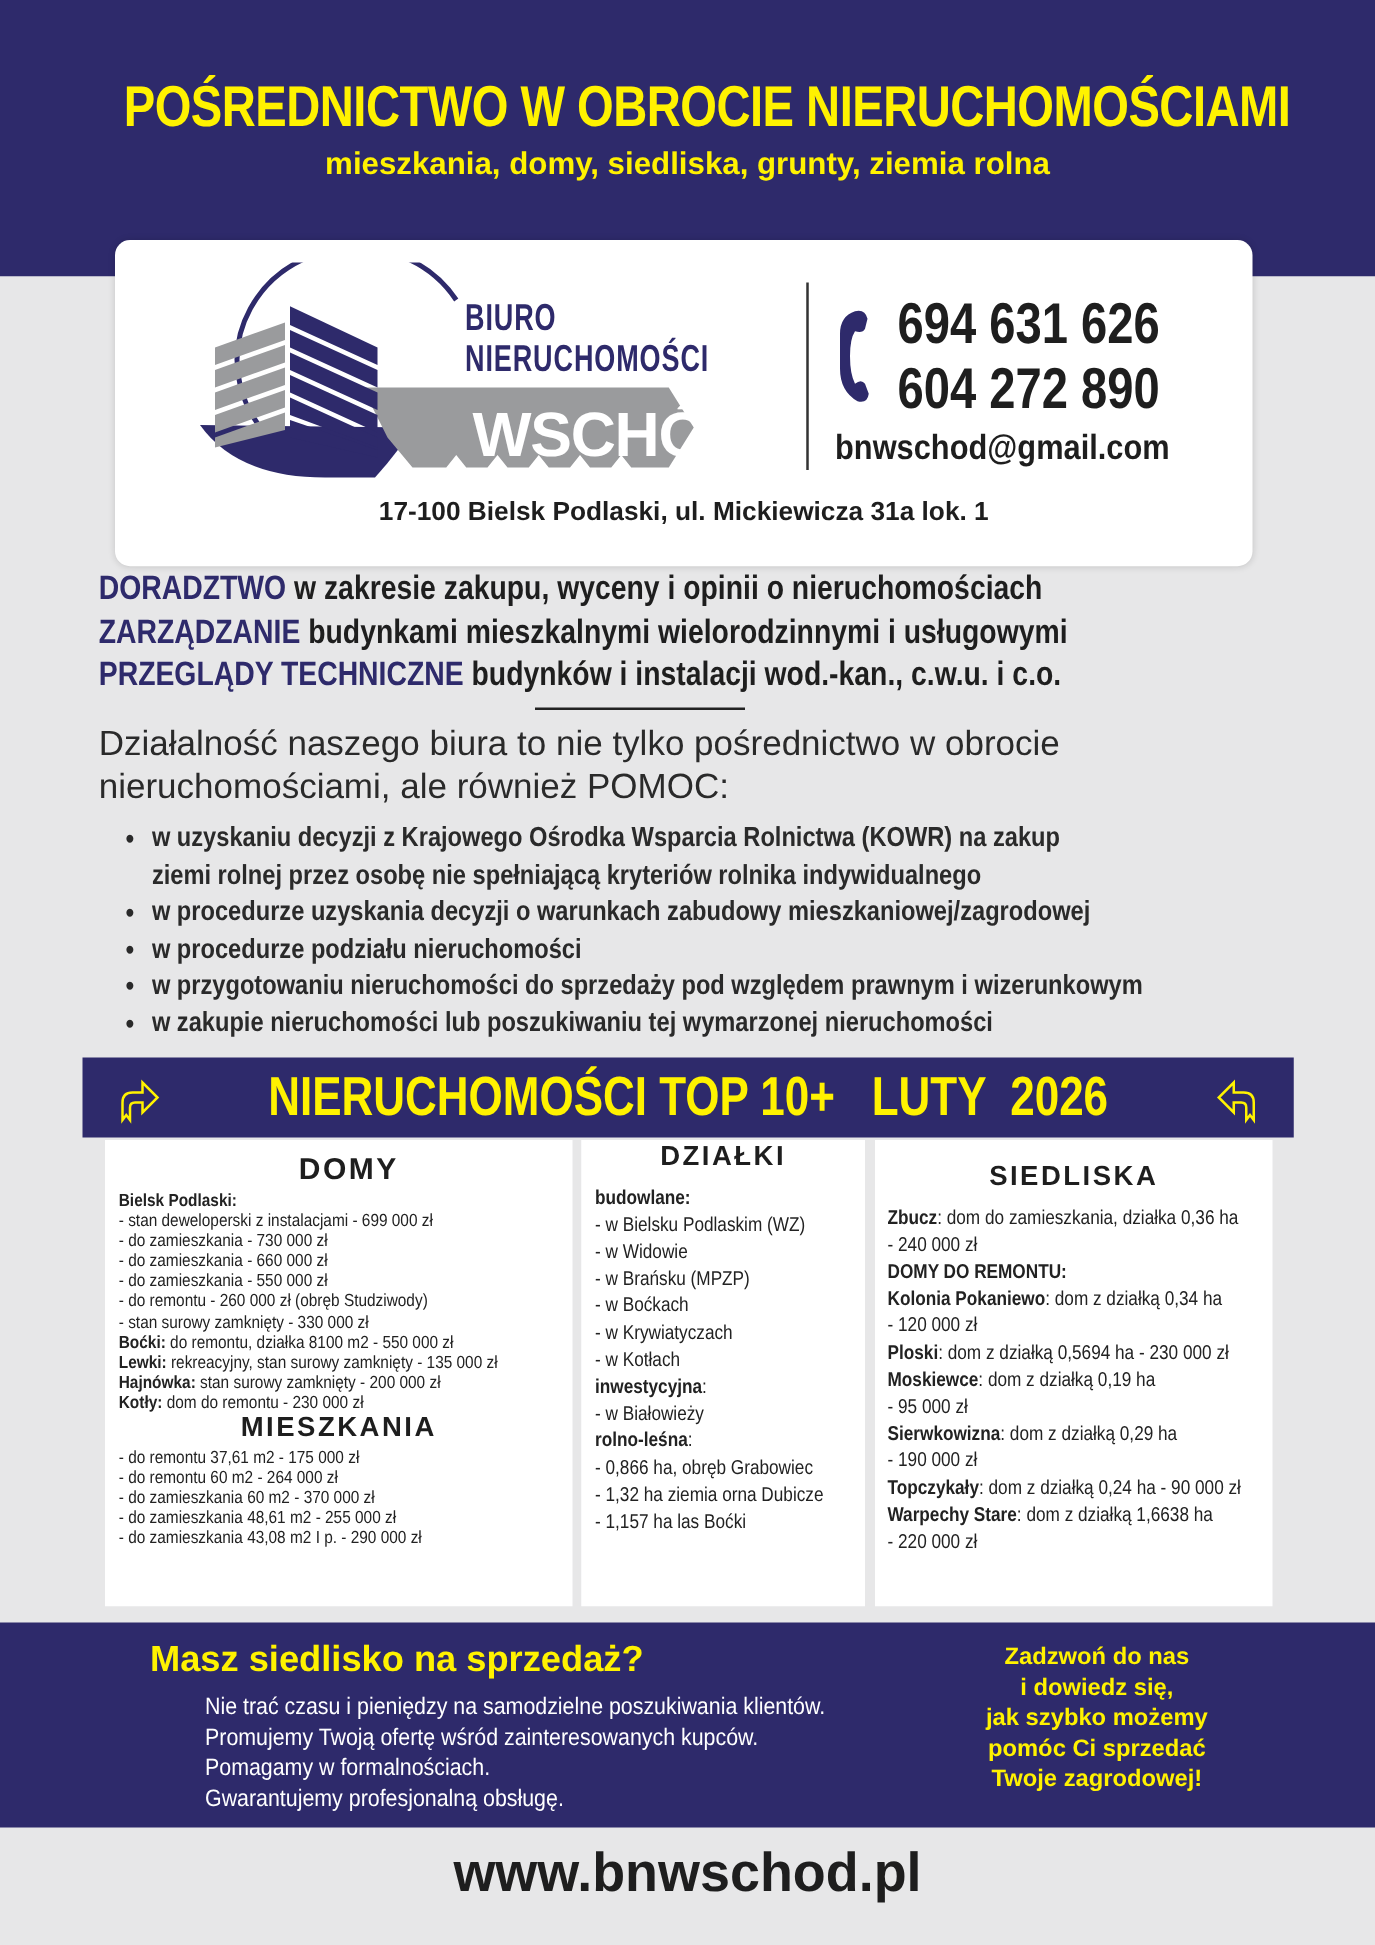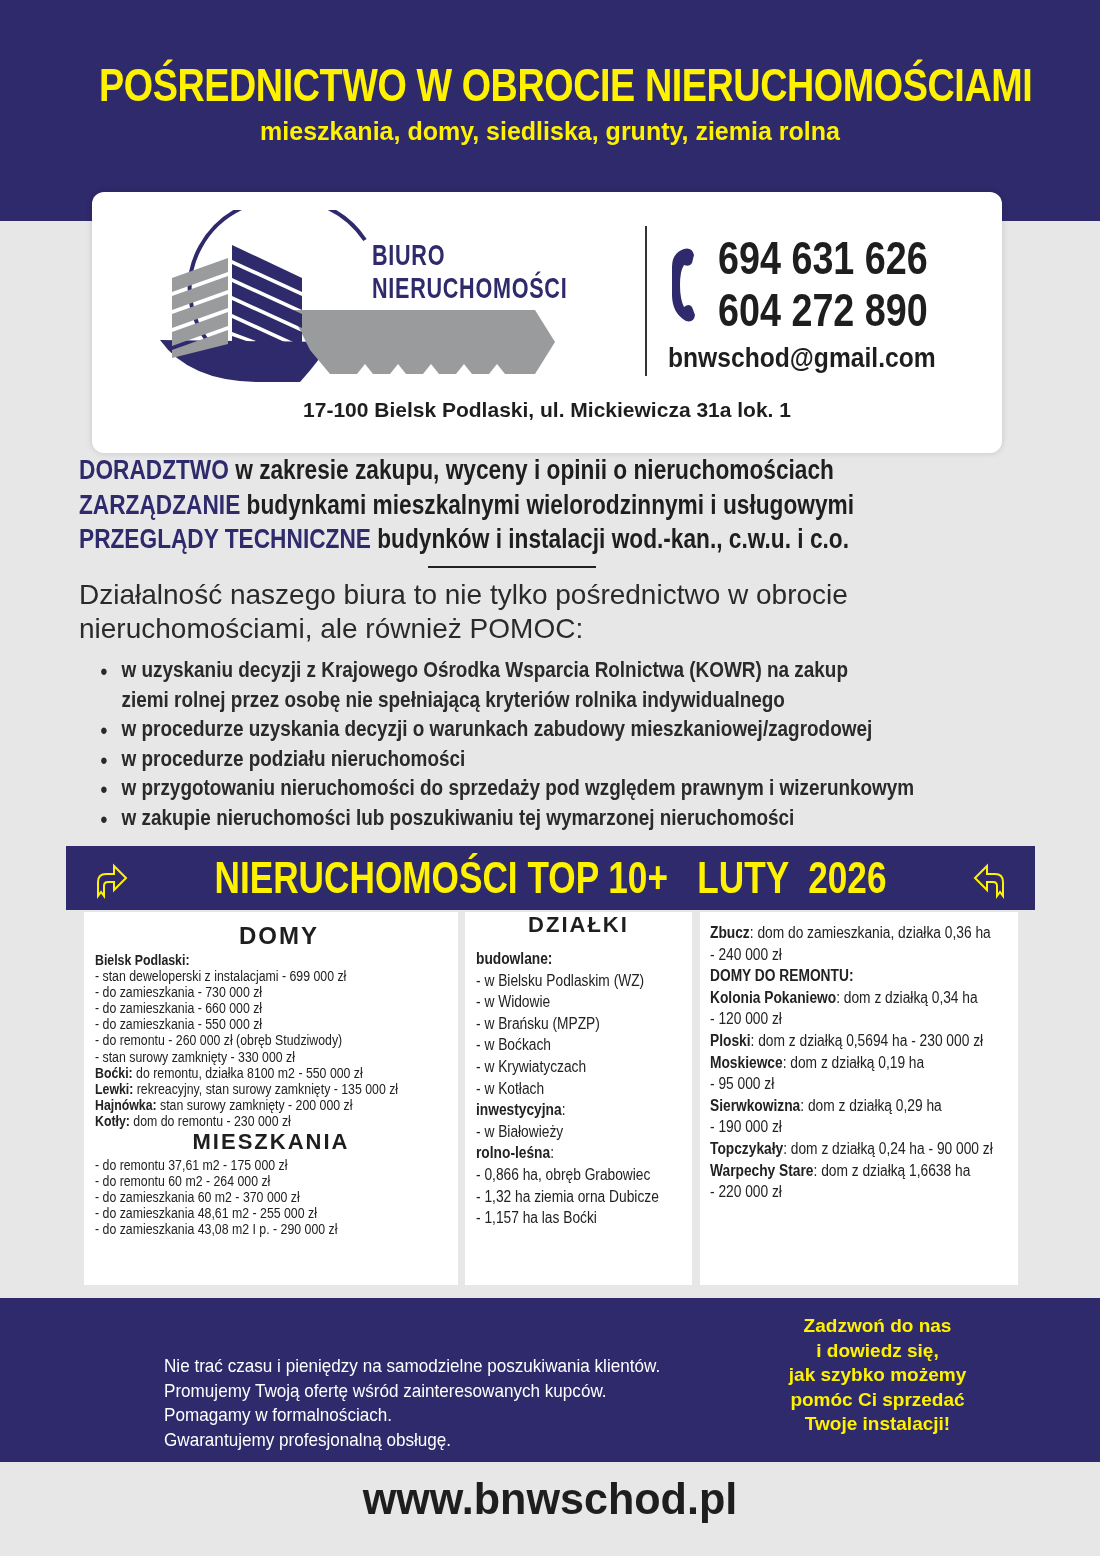--- a/index.html
+++ b/index.html
@@ -86,20 +86,21 @@
         <polygon points="82,35 152,68 152,82 82,50"></polygon>
         <polygon points="82,54 152,86 152,100 82,68"></polygon>
         <polygon points="82,72 152,104 152,118 82,86"></polygon>
         <polygon points="82,90 152,122 152,136 82,104"></polygon>
         <polygon points="82,108 152,140 152,148 82,122"></polygon>
         <polygon points="82,126 152,150 152,156 82,140"></polygon>
       </g>
     </svg>
     <div class="logo-biuro">BIURO</div>
     <div class="logo-nier">NIERUCHOMOŚCI</div>
+    <div class="logo-wschod">WSCHÓD</div>
   </div>
 
   <div class="divider"></div>
 
   <svg class="phone-icon" viewBox="0 0 26 76">
     <path d="M14 2 Q2 6 2 20 L2 48 Q2 66 16 74 Q24 76 25 68 L22 60 Q19 56 14 60 Q10 52 10 38 Q10 24 14 18 Q20 20 22 16 L24 8 Q22 0 14 2 Z" fill="#2e2a6b"></path>
   </svg>
 
   <div class="phones">
     <div class="phone">694 631 626</div>
@@ -175,46 +176,48 @@
     <div><span class="b">inwestycyjna</span>:</div>
     <div>- w Białowieży</div>
     <div><span class="b">rolno-leśna</span>:</div>
     <div>- 0,866 ha, obręb Grabowiec</div>
     <div>- 1,32 ha ziemia orna Dubicze</div>
     <div>- 1,157 ha las Boćki</div>
   </div>
 </div>
 
 <div class="col col-siedl">
+  <div class="col-h" style="margin-top:16px;font-size:22px;">SIEDLISKA</div>
   <div class="col-body" style="margin-top:10px;padding-left:10px;">
     <div><span class="b">Zbucz</span><span>: dom do zamieszkania, działka 0,36 ha</span></div>
     <div><span class="b"></span><span>- 240 000 zł</span></div>
     <div><span class="b">DOMY DO REMONTU:</span><span></span></div>
     <div><span class="b">Kolonia Pokaniewo</span><span>: dom z działką 0,34 ha</span></div>
     <div><span class="b"></span><span>- 120 000 zł</span></div>
     <div><span class="b">Ploski</span><span>: dom z działką 0,5694 ha - 230 000 zł</span></div>
     <div><span class="b">Moskiewce</span><span>: dom z działką 0,19 ha</span></div>
     <div><span class="b"></span><span>- 95 000 zł</span></div>
     <div><span class="b">Sierwkowizna</span><span>: dom z działką 0,29 ha</span></div>
     <div><span class="b"></span><span>- 190 000 zł</span></div>
     <div><span class="b">Topczykały</span><span>: dom z działką 0,24 ha - 90 000 zł</span></div>
     <div><span class="b">Warpechy Stare</span><span>: dom z działką 1,6638 ha</span></div>
     <div><span class="b"></span><span>- 220 000 zł</span></div>
   </div>
 </div>
 
 <div class="cta">
+  <div class="cta-title">Masz siedlisko na sprzedaż?</div>
   <div class="cta-lines">
     <div>Nie trać czasu i pieniędzy na samodzielne poszukiwania klientów.</div>
     <div>Promujemy Twoją ofertę wśród zainteresowanych kupców.</div>
     <div>Pomagamy w formalnościach.</div>
     <div>Gwarantujemy profesjonalną obsługę.</div>
   </div>
   <div class="cta-right">
     <div>Zadzwoń do nas</div>
     <div>i dowiedz się,</div>
     <div>jak szybko możemy</div>
     <div>pomóc Ci sprzedać</div>
-    <div>Twoje instalacji!</div>
+    <div>Twoje zagrodowej!</div>
   </div>
 </div>
 
 <div class="footer-url">www.bnwschod.pl</div>
 
 </body></html>

